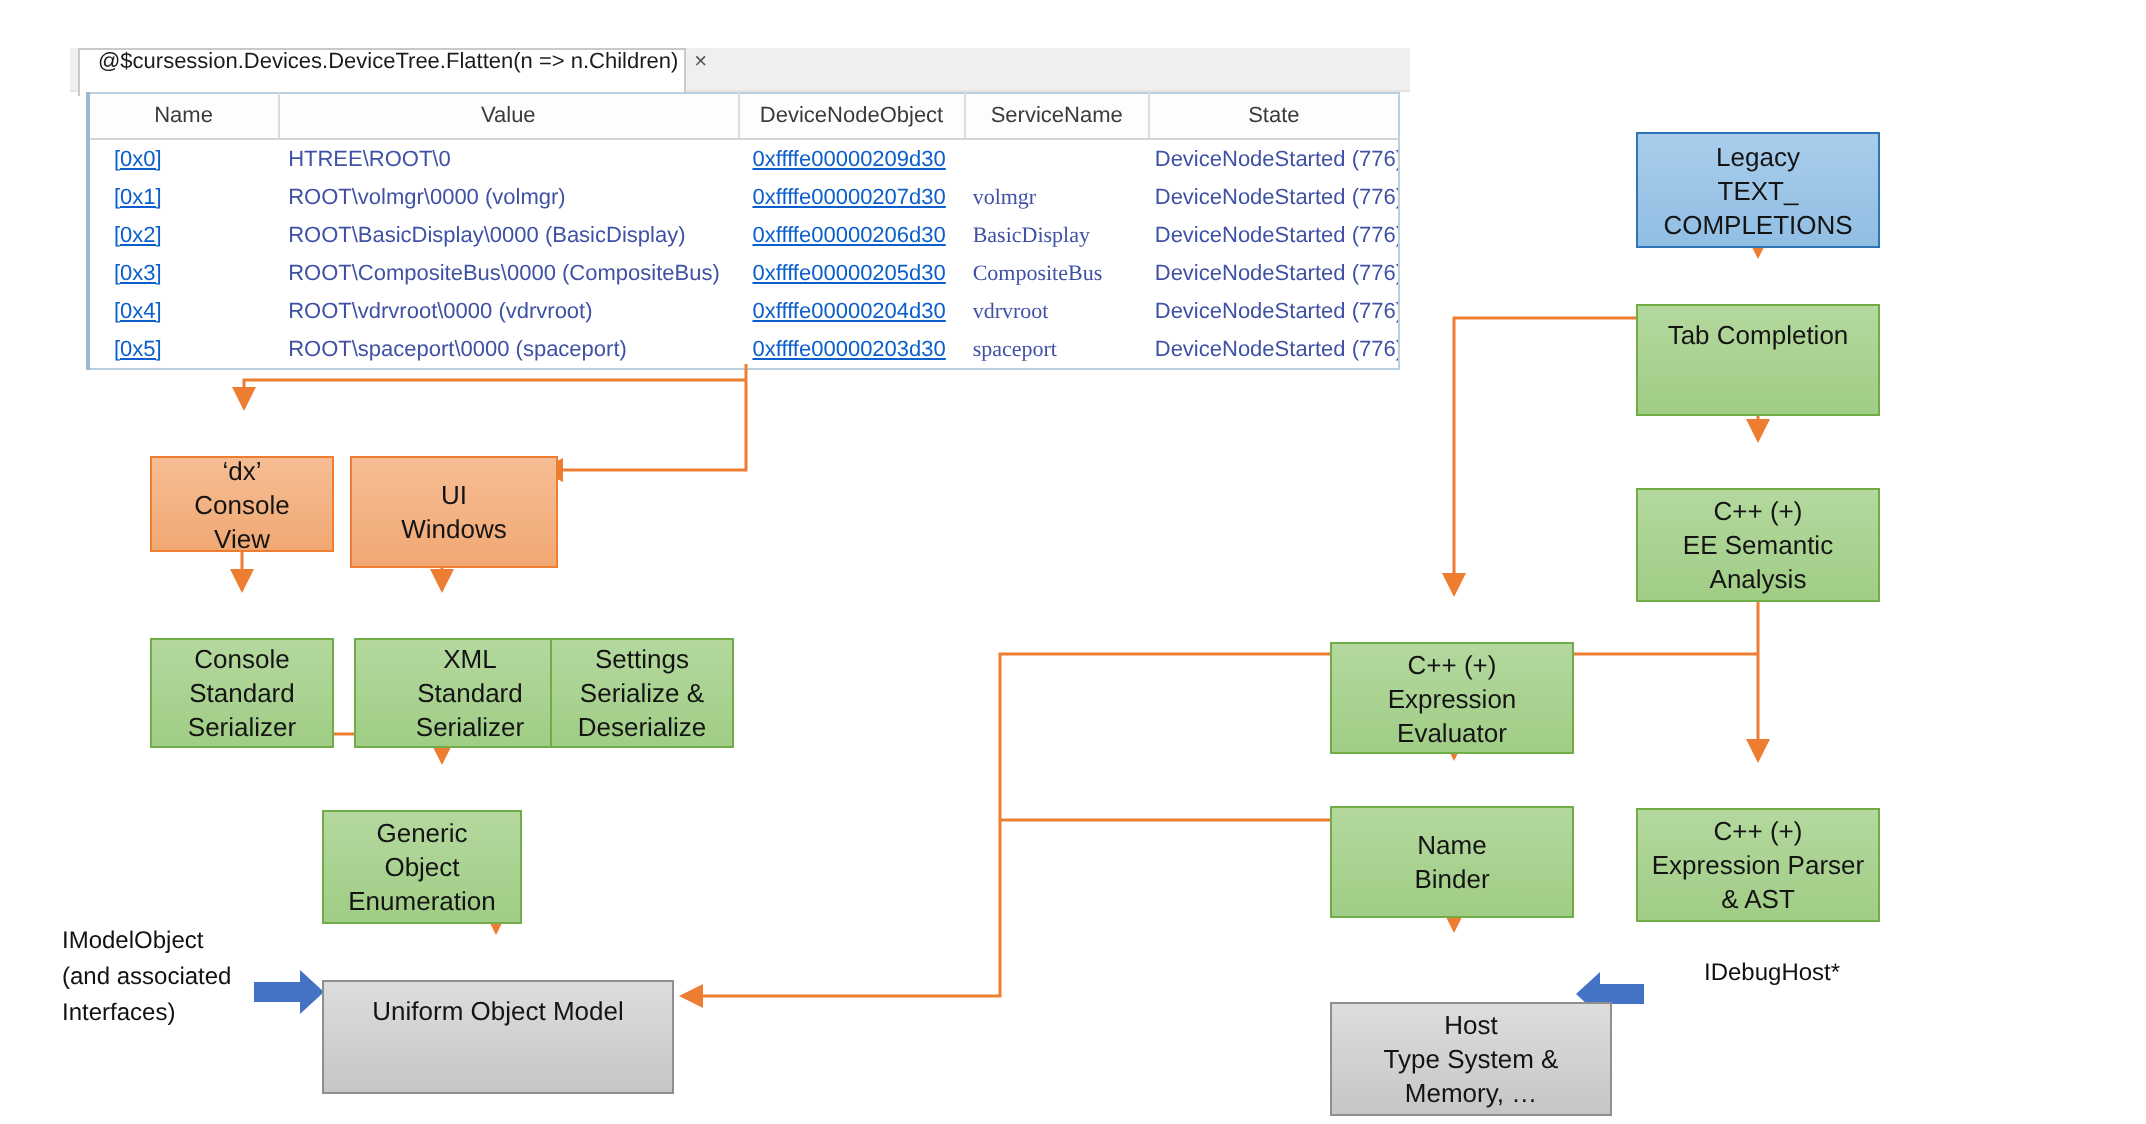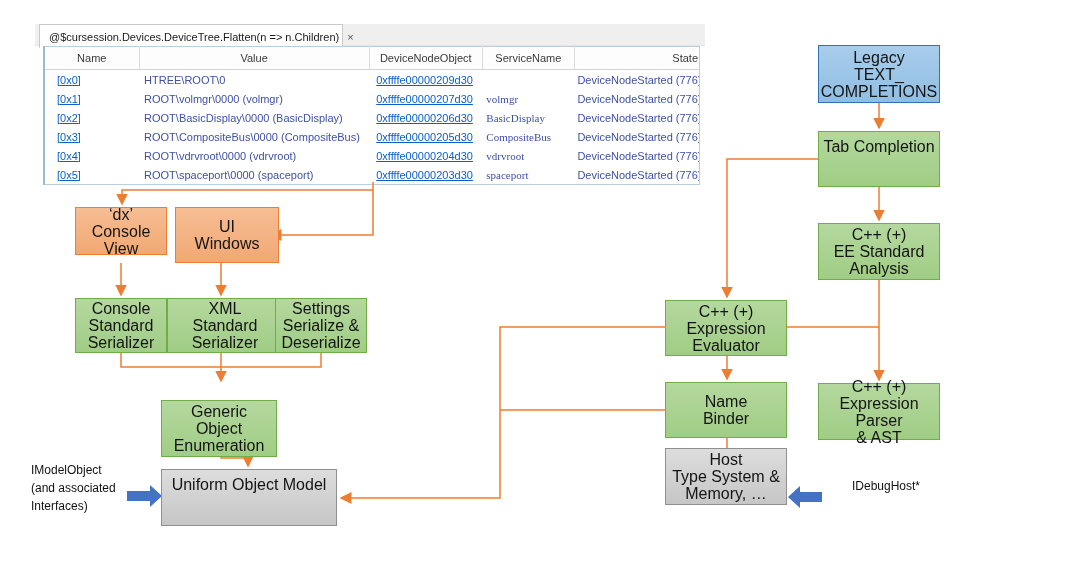--- a/index.html
+++ b/index.html
@@ -2,40 +2,40 @@
 <html><head>
 <meta charset="utf-8">
 <style>
   html,body{margin:0;padding:0;background:#fff;}
   #canvas{position:relative;width:1073px;height:562px;background:#ffffff;overflow:hidden;
           font-family:"Liberation Sans",sans-serif;}
   
   .tabstrip{position:absolute;left:35px;top:24px;width:670px;height:21px;background:#efefef;
             border-bottom:1px solid #e3e3e3;}
   .tab{position:absolute;left:4px;top:0;width:304px;height:24px;background:#ffffff;
-       border:1px solid #c9c9c9;border-bottom:none;display:flex;align-items:center;
+       border:1px solid #c9c9c9;border-bottom:none;display:flex;align-items:flex-start;
        font-size:11px;color:#1a1a1a;padding:0 6px 0 9px;box-sizing:border-box;white-space:nowrap;}
   .tab .close{margin-left:8px;color:#555;font-size:11px;cursor:default;}
   
   .grid{position:absolute;left:43px;top:46px;width:657px;border-collapse:collapse;table-layout:fixed;
         background:#fff;border:1px solid #b9cfe0;border-left:2px solid #9db9cf;font-size:11px;}
   .grid th{height:20px;font-weight:normal;color:#3a3a3a;text-align:center;
            border-right:1px solid #dcdcdc;border-bottom:1px solid #d4d4d4;background:#fdfdfd;
            overflow:hidden;white-space:nowrap;}
-  .grid th:last-child{border-right:none;text-align:right;}
+  .grid th:last-child{border-right:none;}
   .grid td{height:19px;padding:0;overflow:hidden;white-space:nowrap;color:#3F51A5;}
   .grid td.c-name{padding-left:12px;}
   .grid td.c-value{padding-left:5px;margin-top:20px;}
   .grid td.c-dno{padding-left:7px;margin-left:48px;}
   .grid td.c-svc{padding-left:4px;font-family:Liberation Serif, serif;}
   .grid td.c-state{padding-left:3px;}
   .grid td.link{color:#0B5FCC;text-decoration:underline;cursor:pointer;}
   
   .box{position:absolute;box-sizing:border-box;display:flex;flex-direction:column;align-items:center;
-       justify-content:center;text-align:center;font-size:16px;line-height:17px;color:#141414;z-index:2;}
+       justify-content:center;text-align:center;font-size:13px;line-height:17px;color:#141414;z-index:2;margin-top:21px;}
   .box.orange{background:linear-gradient(180deg,#f6bd94 0%,#f1a873 100%);border:1px solid #ED7D31;}
   .box.green{background:linear-gradient(180deg,#b4d89e 0%,#a0cd85 100%);border:1px solid #70AD47;}
   .box.blue{background:linear-gradient(180deg,#a9cdeb 0%,#90bee3 100%);border:1px solid #2E75B6;}
   .box.gray{background:linear-gradient(180deg,#dddddd 0%,#c6c6c6 100%);border:1px solid #8f8f8f;}
   .box.topalign{justify-content:flex-start;padding-top:6px;}
   .freelabel{position:absolute;font-size:12px;line-height:18px;color:#111;z-index:2;margin-left:24px;}
   svg.overlay{position:absolute;left:0;top:0;z-index:1;}
 </style>
 </head>
 <body>
@@ -149,67 +149,67 @@
   </div>
   <div class="box orange" style="left:175px;top:207px;width:104px;height:56px">
     <span>UI</span>
     <span>Windows</span>
   </div>
   <div class="box green" style="left:75px;top:298px;width:92px;height:55px">
     <span>Console</span>
     <span>Standard</span>
     <span>Serializer</span>
   </div>
-  <div class="box green" style="left:167px;top:298px;width:116px;height:55px">
+  <div class="box green" style="left:177px;top:298px;width:116px;height:55px">
     <span>XML</span>
     <span>Standard</span>
     <span>Serializer</span>
   </div>
   <div class="box green" style="left:275px;top:298px;width:92px;height:55px">
     <span>Settings</span>
     <span>Serialize &amp;</span>
     <span>Deserialize</span>
   </div>
-  <div class="box green" style="left:161px;top:400px;width:116px;height:57px">
+  <div class="box green" style="left:161px;top:384px;width:100px;height:57px">
     <span>Generic</span>
     <span>Object</span>
     <span>Enumeration</span>
   </div>
   <div class="box gray topalign" style="left:161px;top:469px;width:176px;height:57px">
     <span>Uniform Object Model</span>
   </div>
 
   <div class="box blue" style="left:818px;top:45px;width:122px;height:58px">
     <span>Legacy</span>
     <span>TEXT_</span>
     <span>COMPLETIONS</span>
   </div>
   <div class="box green topalign" style="left:818px;top:131px;width:122px;height:56px">
     <span>Tab Completion</span>
   </div>
   <div class="box green" style="left:818px;top:223px;width:122px;height:57px">
     <span>C++ (+)</span>
-    <span>EE Standard</span>
+    <span>EE Semantic</span>
     <span>Analysis</span>
   </div>
   <div class="box green" style="left:665px;top:300px;width:122px;height:56px">
     <span>C++ (+)</span>
     <span>Expression</span>
     <span>Evaluator</span>
   </div>
   <div class="box green" style="left:818px;top:383px;width:122px;height:57px">
     <span>C++ (+)</span>
     <span>Expression Parser</span>
     <span>&amp; AST</span>
   </div>
   <div class="box green" style="left:665px;top:382px;width:122px;height:56px">
     <span>Name</span>
     <span>Binder</span>
   </div>
-  <div class="box gray" style="left:665px;top:448px;width:122px;height:57px">
+  <div class="box gray" style="left:665px;top:480px;width:141px;height:57px">
     <span>Host</span>
     <span>Type System &amp;</span>
     <span>Memory, …</span>
   </div>
 
   <div class="freelabel" style="left:7px;top:461px">
     <div>IModelObject</div>
     <div>(and associated</div>
     <div>Interfaces)</div>
   </div>

